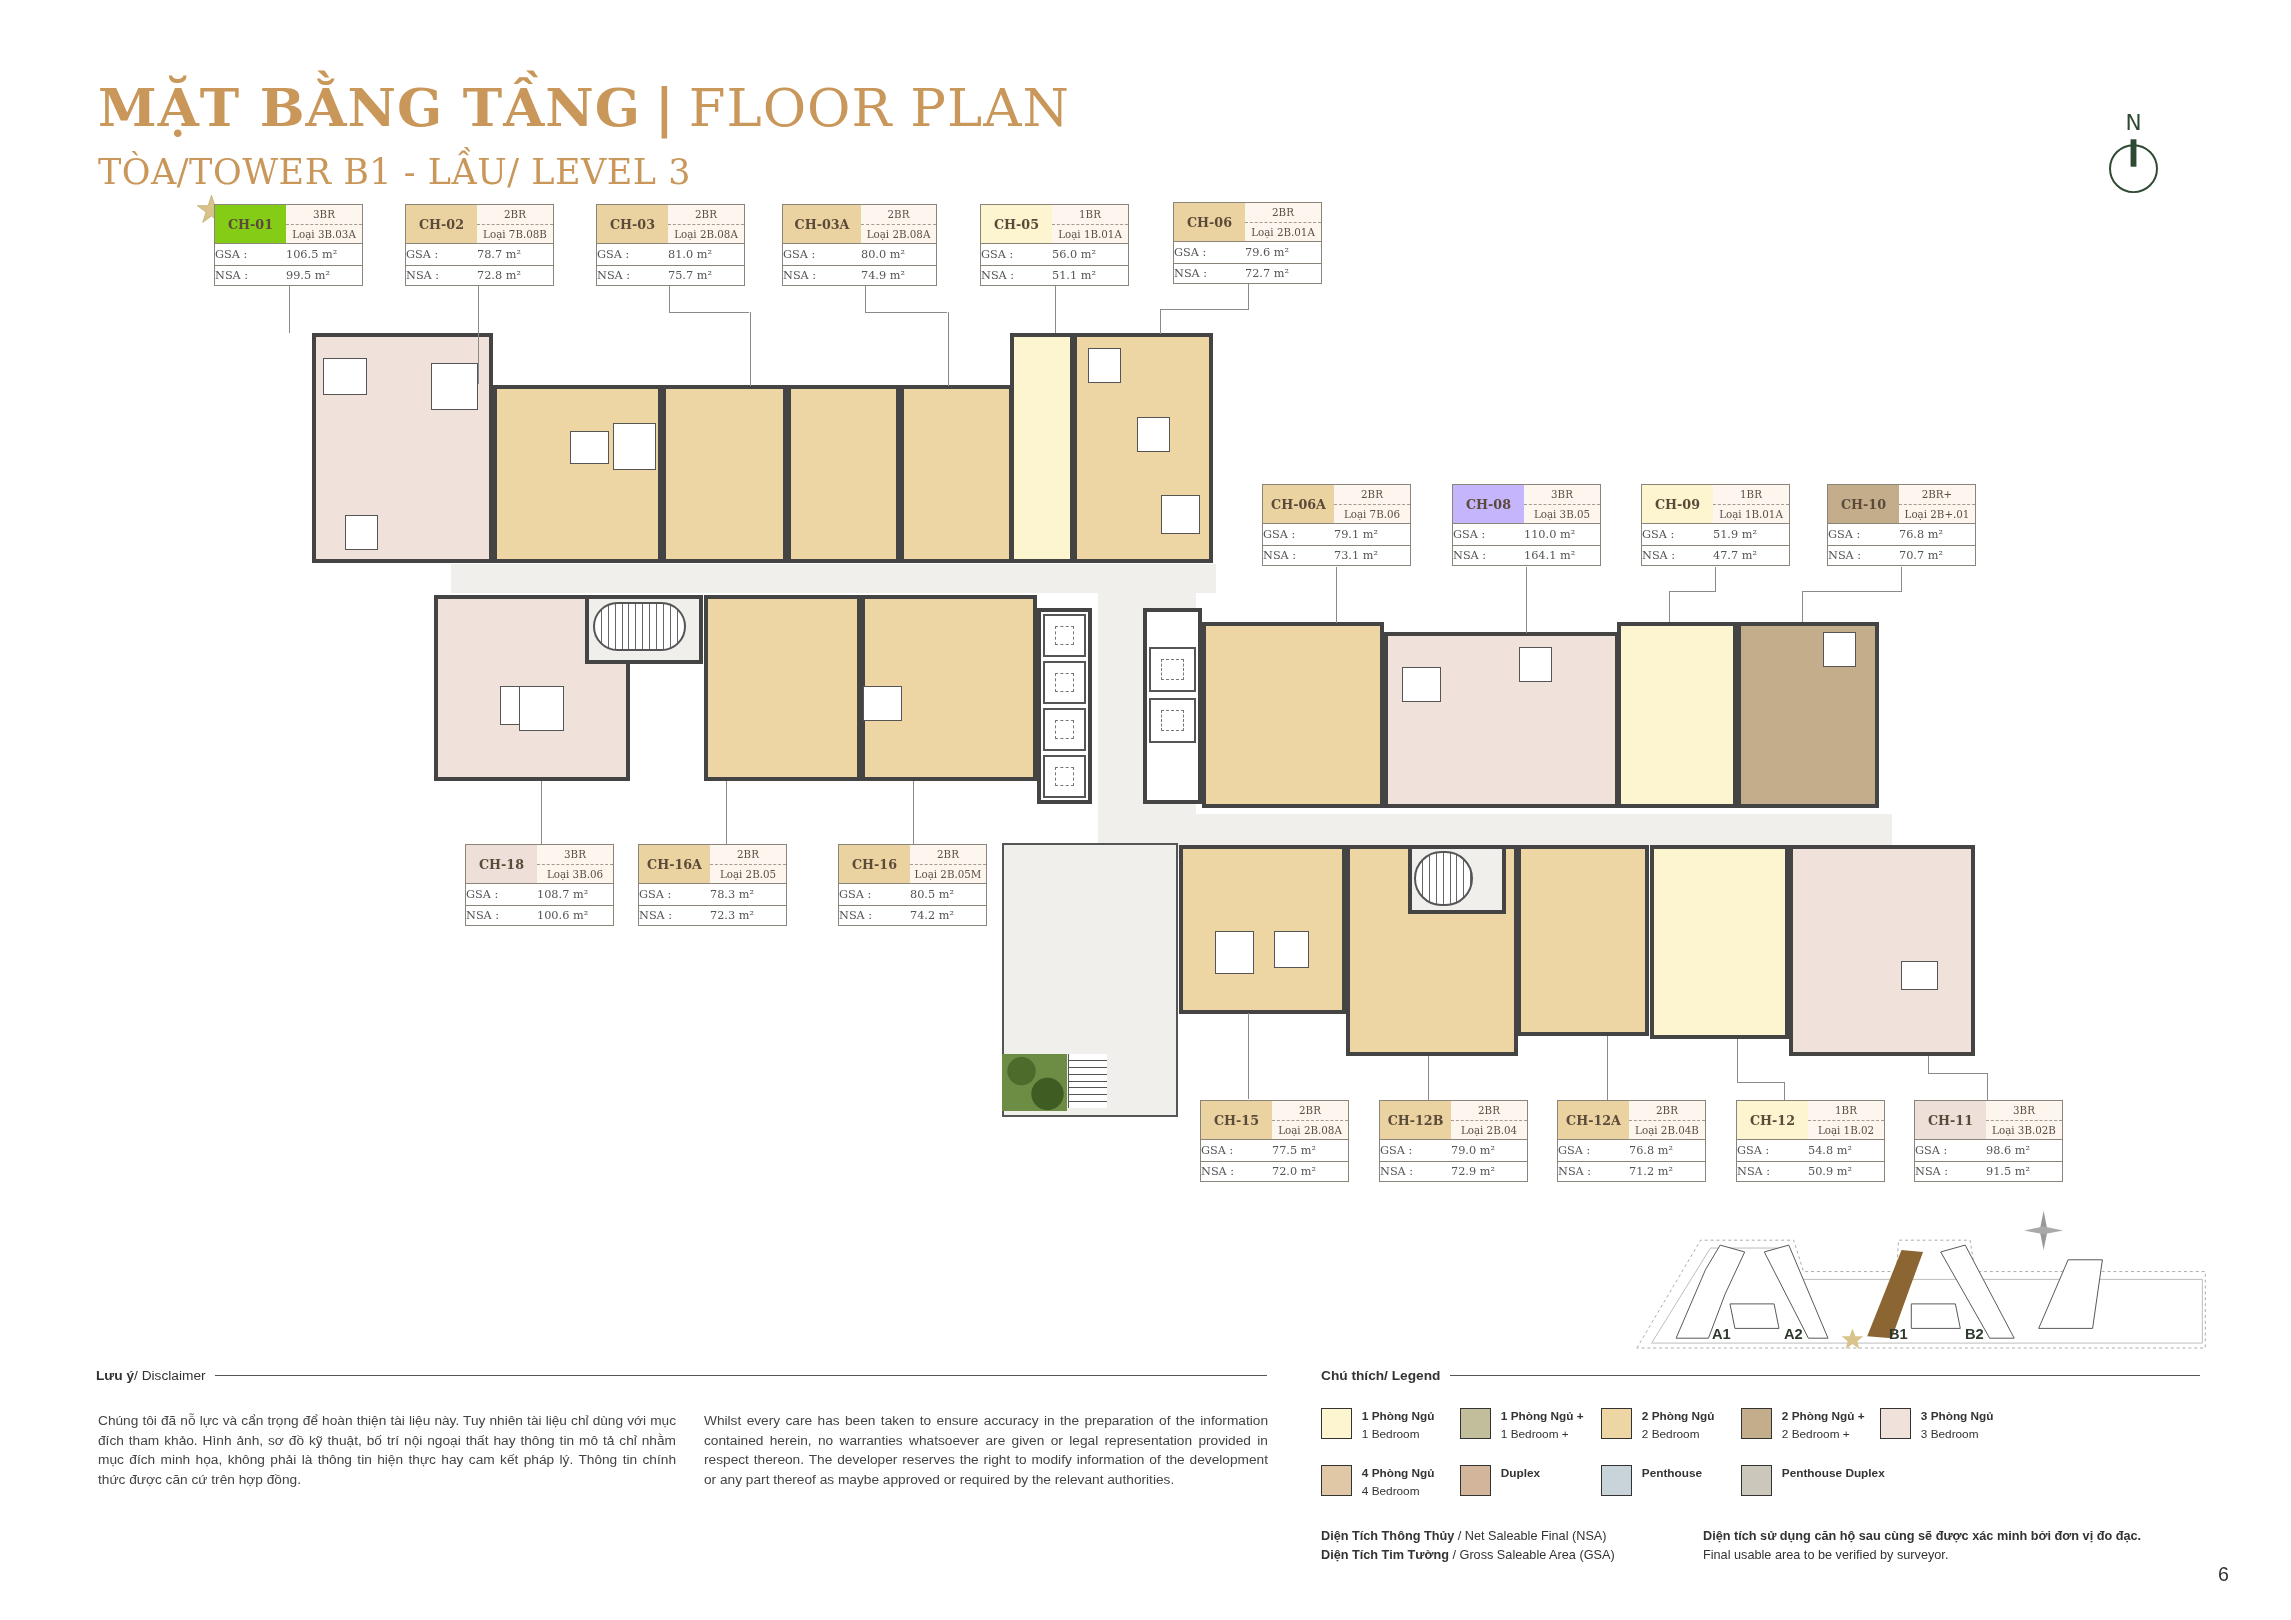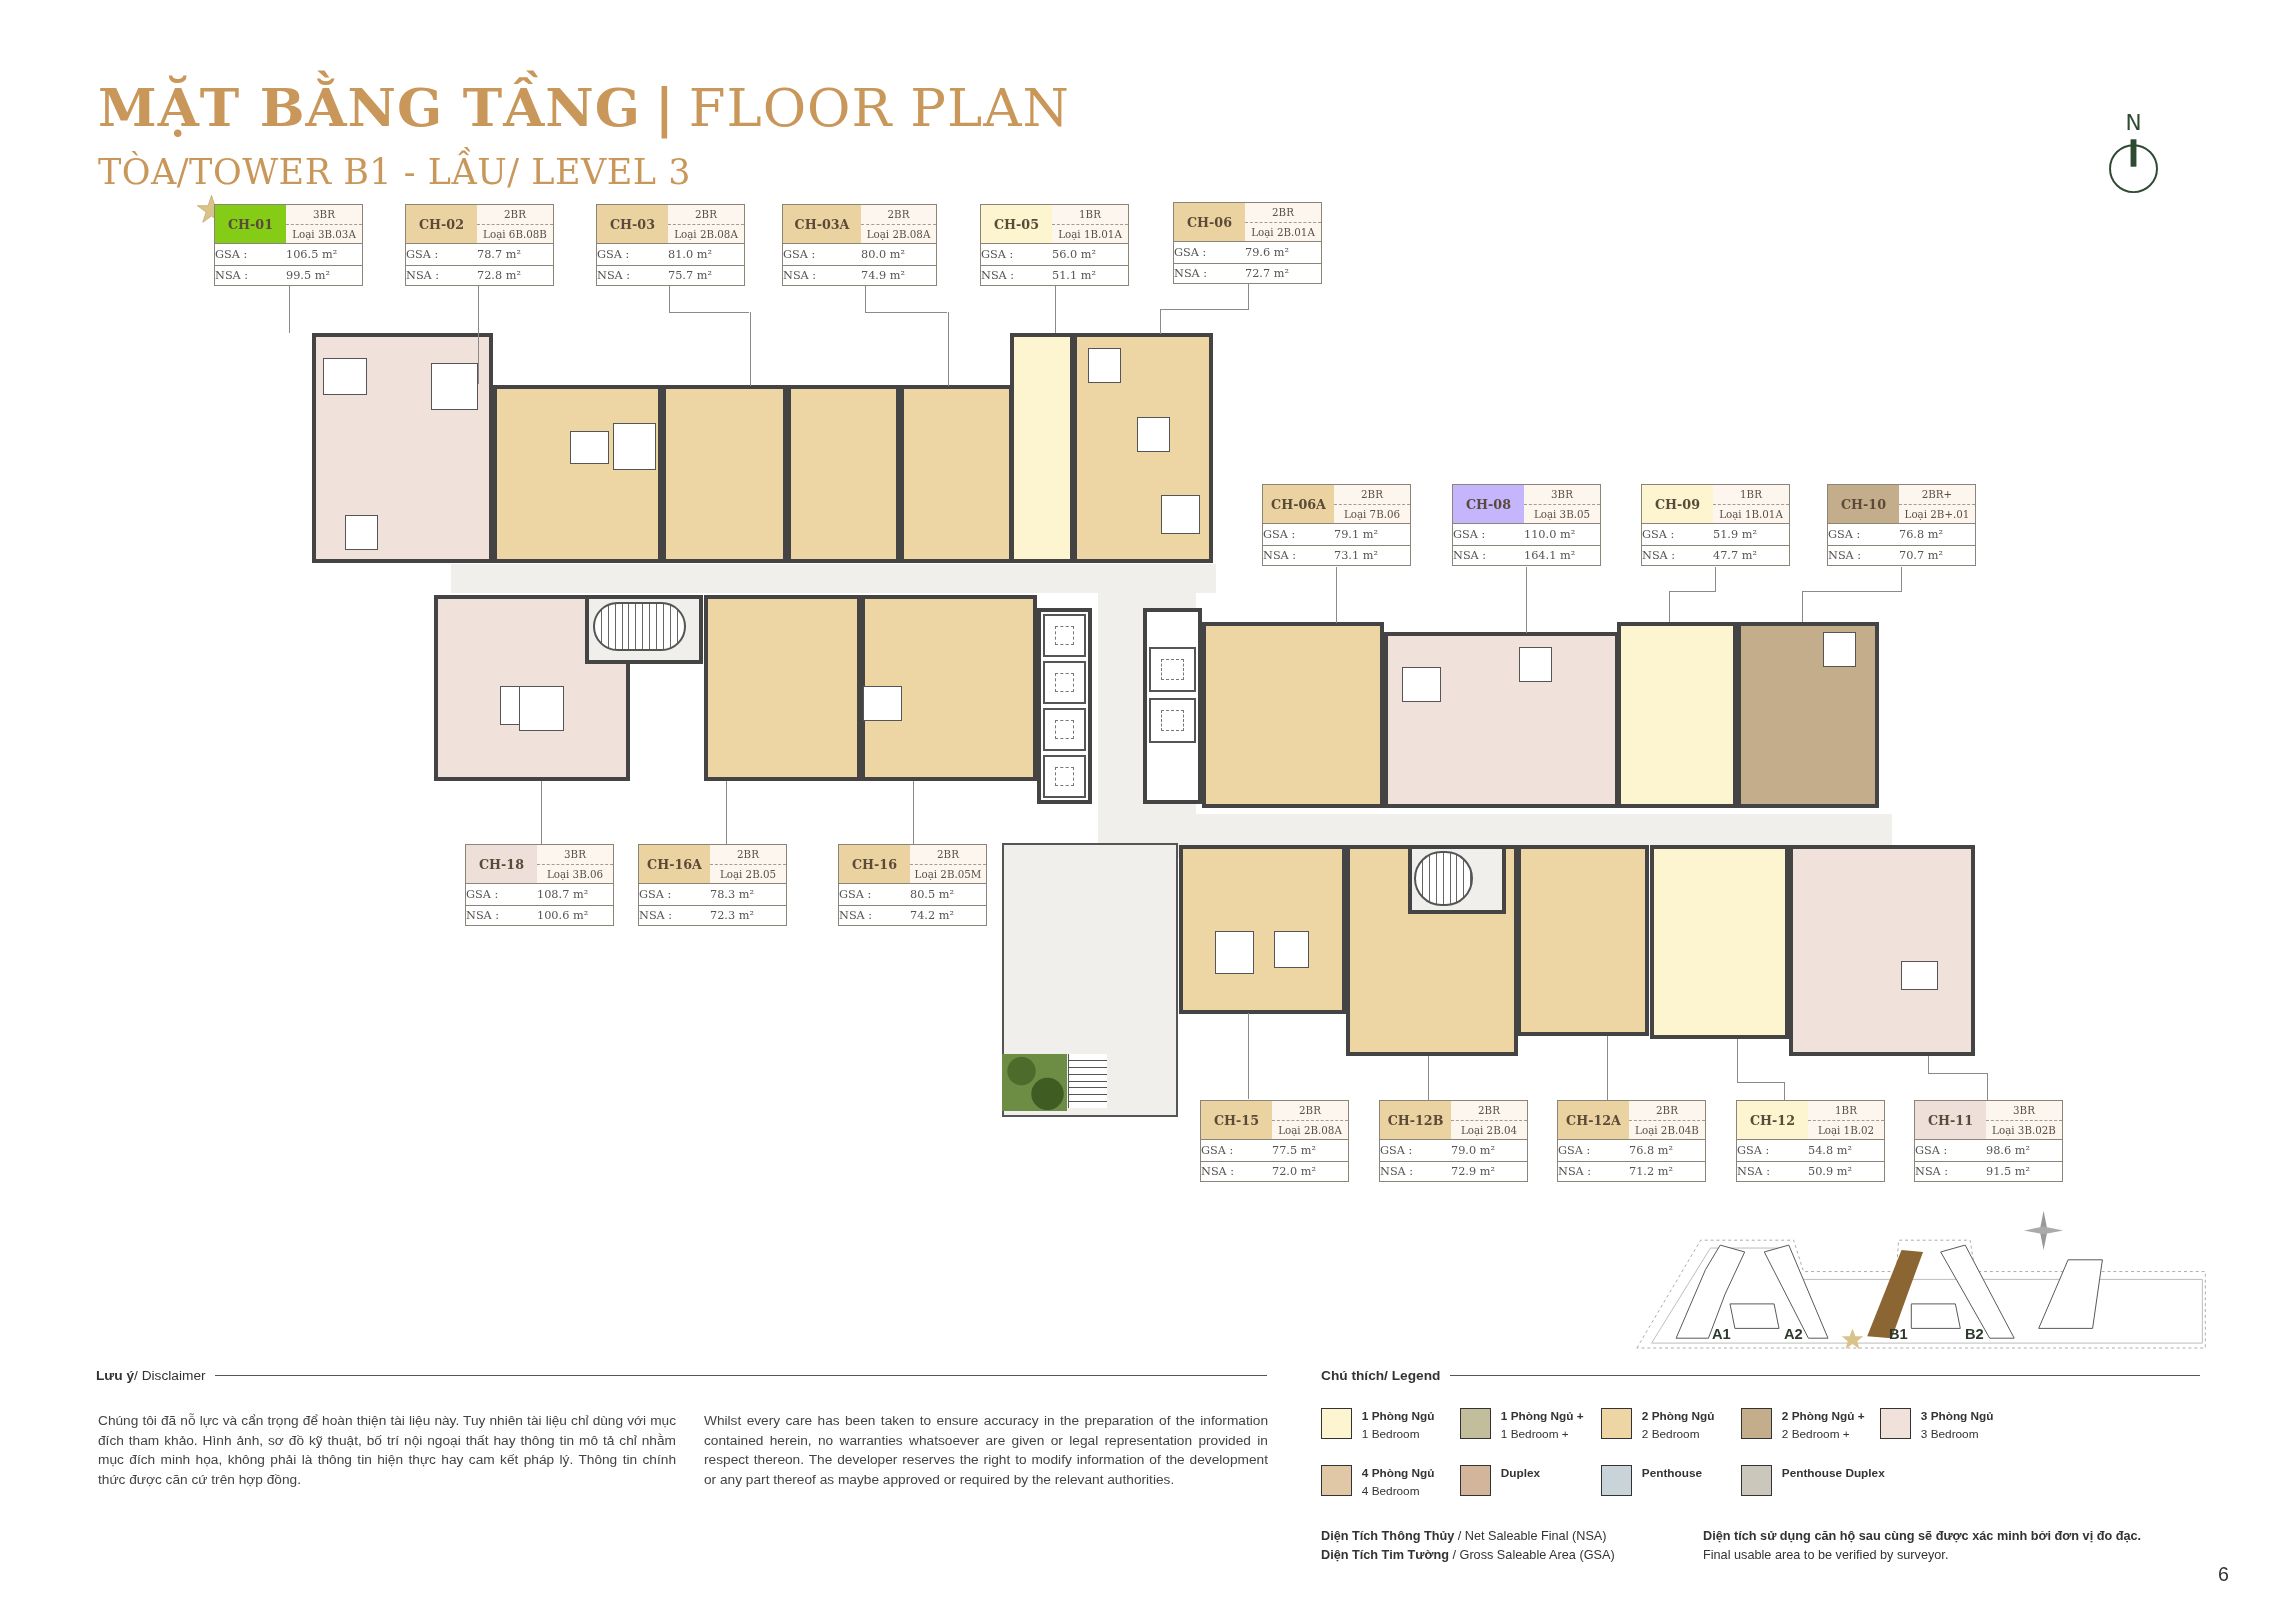--- a/index.html
+++ b/index.html
@@ -198,21 +198,21 @@
       <span class="k">NSA :</span>
       <span class="v">99.5 m²</span>
     </div>
 </div>
 
 <div class="card" style="left:405px;top:204px;">
   <div class="top">
       <div class="code" style="background:#ebd3a1;">CH-02</div>
       <div class="type">
         <span>2BR</span>
-        <span>Loại 6B.08B</span>
+        <span>Loại 7B.08B</span>
       </div>
     </div>
   <div class="row">
       <span class="k">GSA :</span>
       <span class="v">78.7 m²</span>
     </div>
   <div class="row">
       <span class="k">NSA :</span>
       <span class="v">72.8 m²</span>
     </div>

